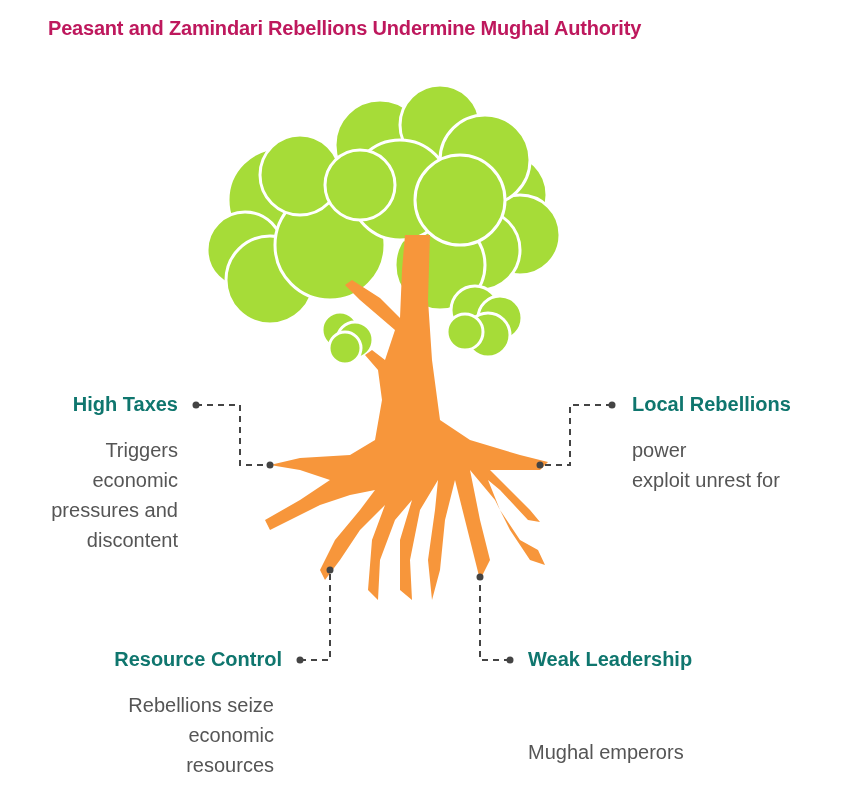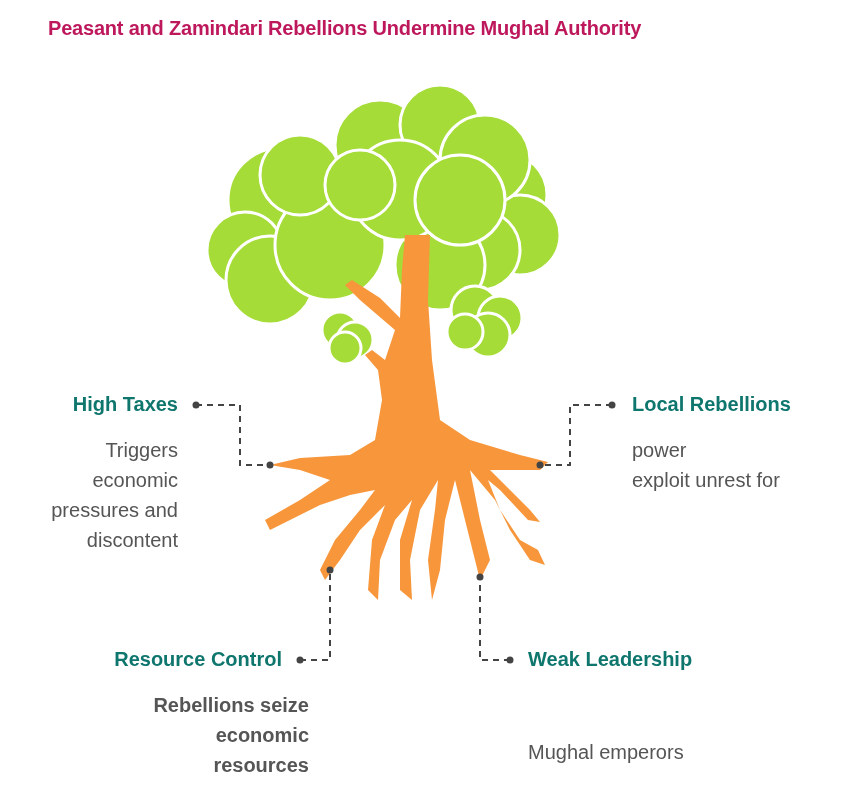--- a/index.html
+++ b/index.html
@@ -83,21 +83,21 @@
   <div>discontent</div>
 </div>
 
 <div class="label" style="left:632px; top:393px;">Local Rebellions</div>
 <div class="desc" style="left:632px; top:435px; width:220px;">
   <div>power</div>
   <div>exploit unrest for</div>
 </div>
 
 <div class="label right" style="right:573px; top:648px;text-align:right;">Resource Control</div>
-<div class="desc right" style="right:546px; top:690px; width:220px;font-weight:bold;">
+<div class="desc right" style="right:581px; top:690px; width:220px;">
   <div>Rebellions seize</div>
   <div>economic</div>
   <div>resources</div>
 </div>
 
 <div class="label" style="left:528px; top:648px;">Weak Leadership</div>
 <div class="desc" style="left:528px; top:690px; width:220px;margin-top:47px;">
   <div>Mughal emperors</div>
 </div>
 

